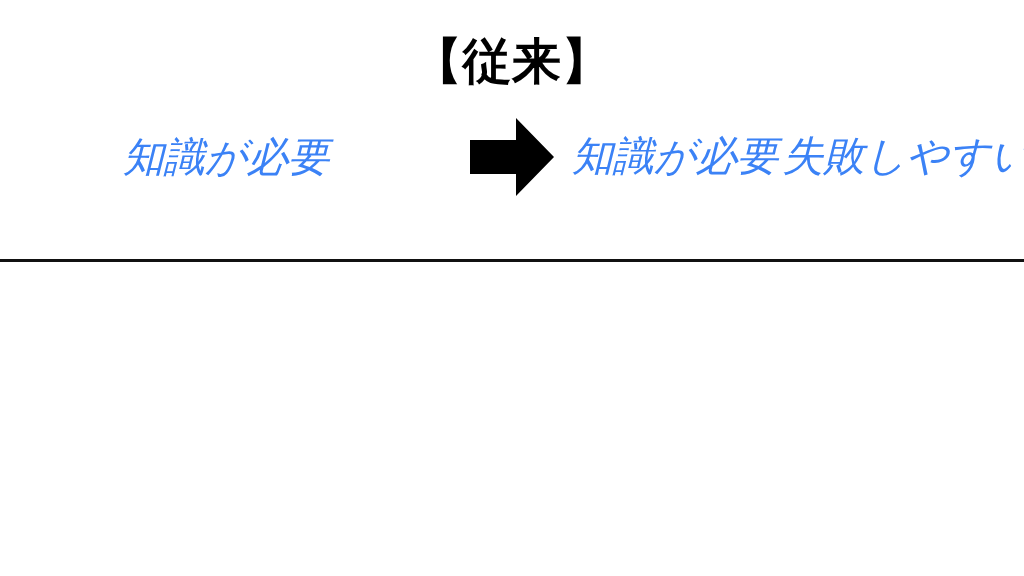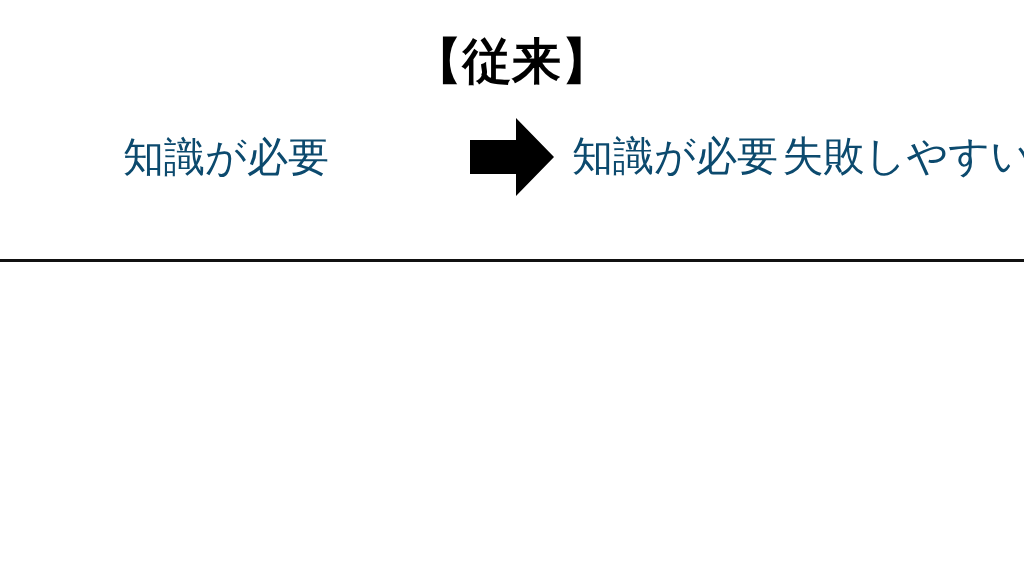--- a/index.html
+++ b/index.html
@@ -88,21 +88,21 @@
     text-align: center;
     line-height: 1.30;
     white-space: nowrap;
   }
 
   .body-text {
     font-size: 41px;
     font-weight: 400;
   }
 
-  .tone-muted { color: #0c4a6e; }
+  .tone-muted { color: #3b82f6; font-style: italic; }
 
   
   .arrow-icon {
     display: block;
     width: 84px;
     height: 78px;
   }
   .arrow-icon svg { display: block; width: 100%; height: 100%; }
 </style>
 </head>

